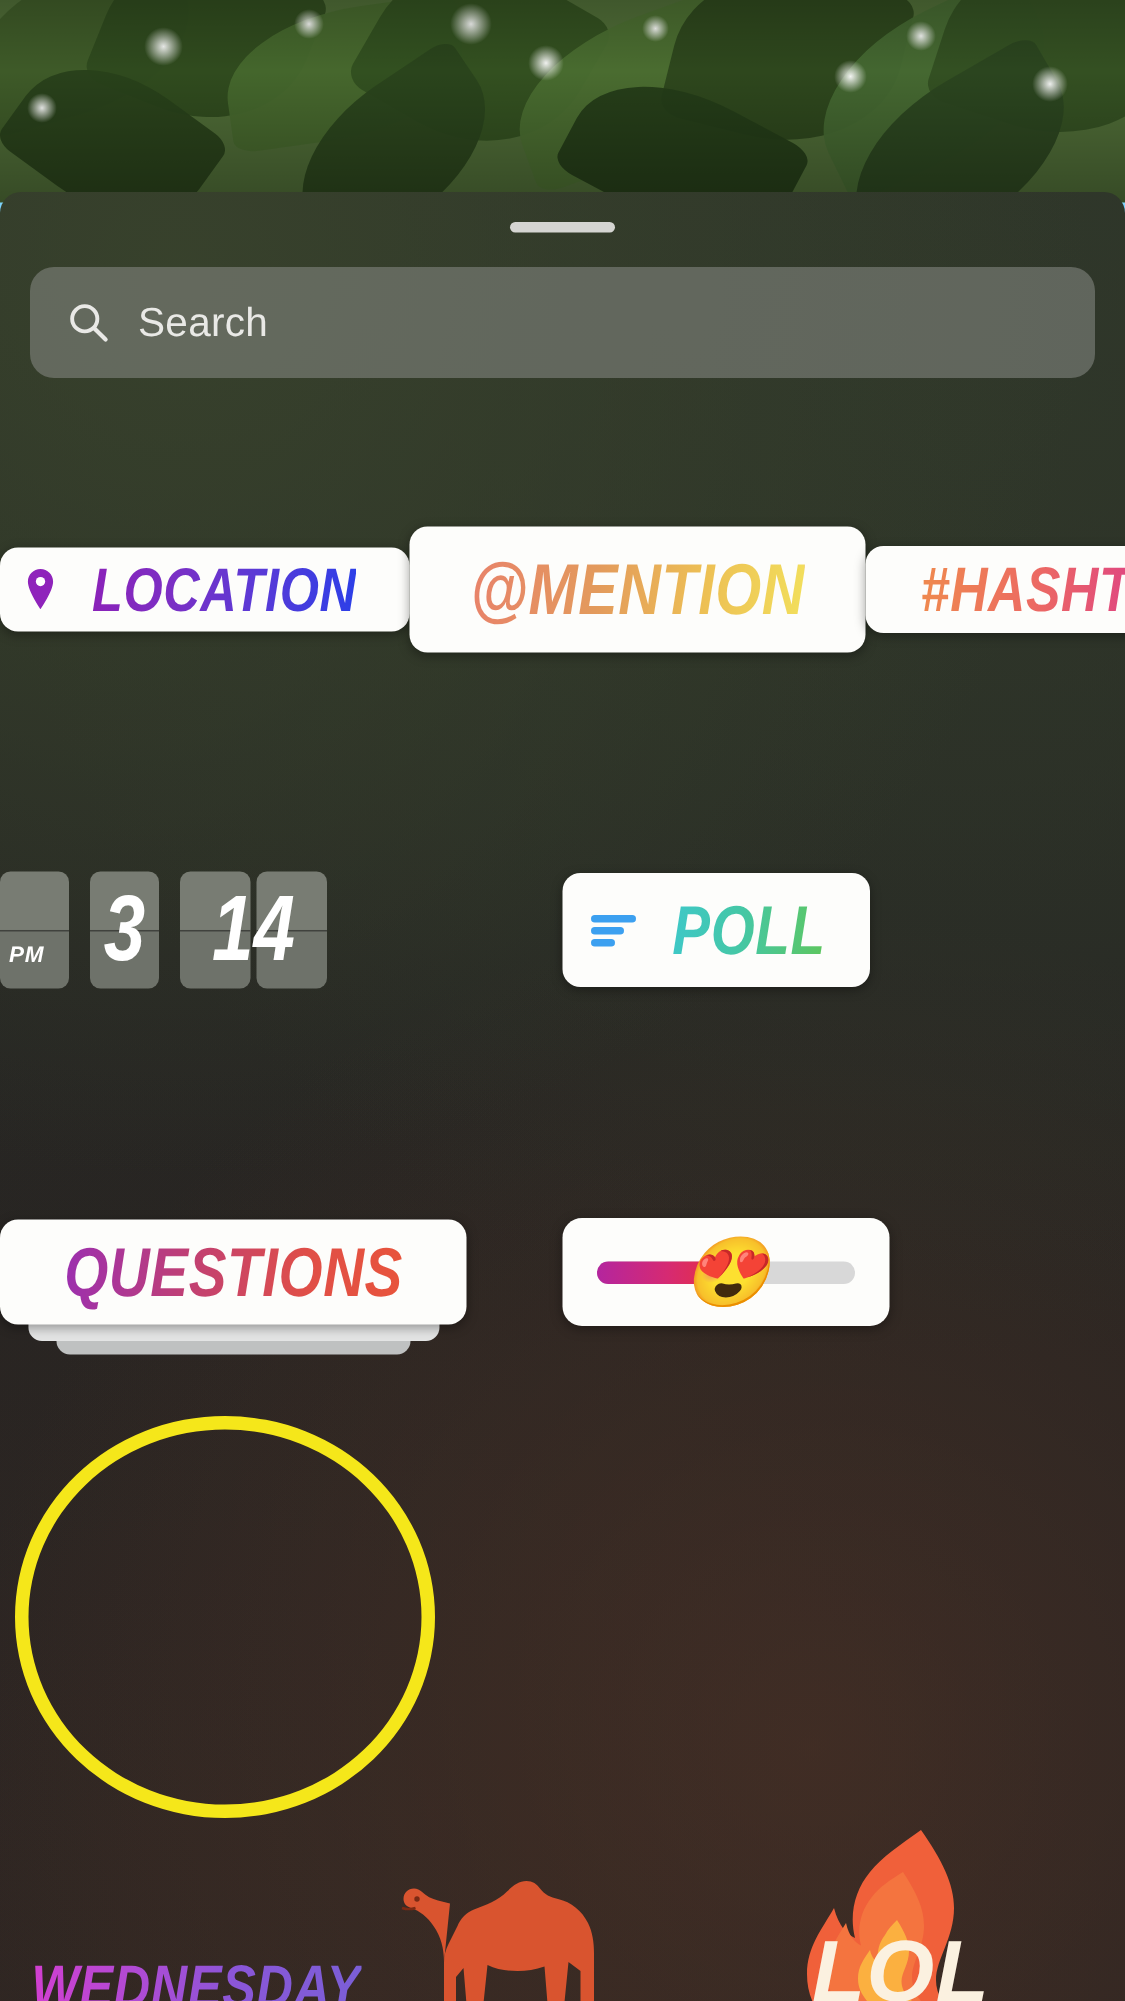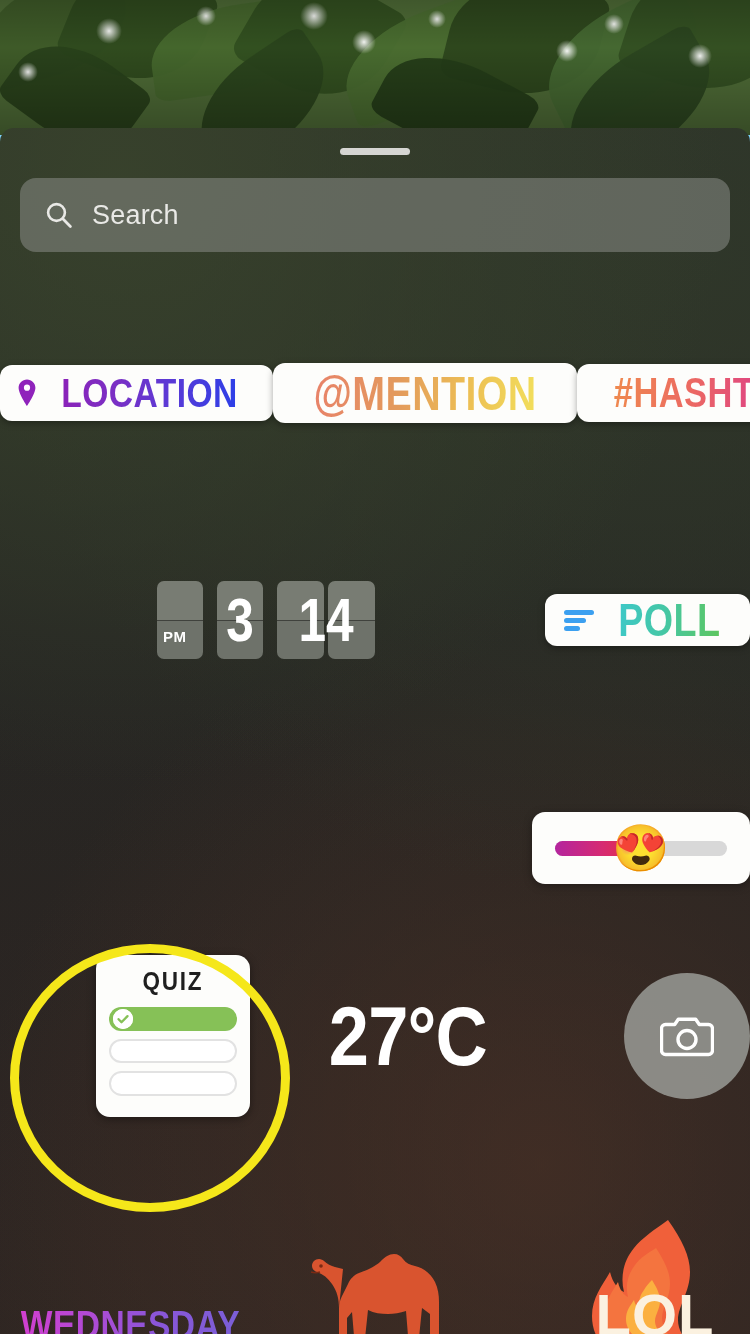--- a/index.html
+++ b/index.html
@@ -88,21 +88,22 @@
     color: #e9e9e6;
     letter-spacing: .2px;
   }
 
   
   .row { position: absolute; left: 0; width: 750px; display: flex; }
   .cell {
     flex: 1 1 0;
     display: flex;
     align-items: center;
-    justify-content: flex-end;
+    justify-content: flex-start;
+    font-style: italic;
   }
 
   
   .pill {
     background: #fdfdfb;
     border-radius: 12px;
     display: flex;
     align-items: center;
     justify-content: center;
     box-shadow: 0 2px 7px rgba(0,0,0,.35);
@@ -122,21 +123,21 @@
 
   
   #s-location { height: 56px; }
   #s-location .stk-text {
     font-size: 41px;
     background-image: linear-gradient(95deg,#8b22b8 0%,#7b2fc4 30%,#5a3ad6 62%,#2b3fe8 100%);
   }
   .pin { width: 22px; height: 30px; margin-right: 4px; flex: 0 0 auto; }
 
   
-  #s-mention { height: 60px; }
+  #s-mention { height: 84px; }
   #s-mention .stk-text {
     font-size: 48px;
     background-image: linear-gradient(95deg,#e8826a 0%,#e39a5c 38%,#edc054 70%,#f2df5c 100%);
     -webkit-text-fill-color: transparent;
   }
 
   
   #s-hashtag { height: 58px; }
   #s-hashtag .stk-text {
     font-size: 42px;
@@ -205,21 +206,21 @@
     font-weight: 700;
     font-size: 62px;
     color: #fff;
     line-height: 1;
     z-index: 3;
     pointer-events: none;
   }
   .pairwrap { position: relative; display: flex; gap: 4px; }
 
   
-  #s-poll { height: 52px; padding: 0 18px; margin-left: 46px; }
+  #s-poll { height: 76px; padding: 0 18px; }
   #s-poll .bars { width: 34px; margin-right: 10px; }
   #s-poll .stk-text {
     font-size: 46px;
     background-image: linear-gradient(95deg,#3ec8c8 0%,#45c7a5 45%,#5ec65c 100%);
   }
 
   
   #s-questions { position: relative; }
   #s-questions .card {
     position: relative; z-index: 3;
@@ -494,65 +495,42 @@
             <rect x="1" y="19" width="16" height="5" rx="2.5" fill="#3ca0f0"></rect>
           </svg>
           <span class="stk-text">POLL</span>
         </div>
       </div>
 
     </div>
 
     <div class="row" style="top:640px;height:160px;align-items:center;">
 
+      <div class="cell">
+        <div id="s-questions">
+          <div class="shadow2"></div>
+          <div class="shadow1"></div>
+          <div class="card pill">
+            <span class="stk-text">QUESTIONS</span>
+          </div>
+        </div>
+      </div>
 
 
       <div class="cell">
         <div id="s-slider">
           <div class="track">
             <div class="fill" id="slider-fill" style="width: 50%;"></div>
             <span class="knob" id="slider-knob" style="left: 50%;">😍</span>
           </div>
         </div>
       </div>
 
     </div>
 
-    <div class="row" style="top:818px;height:180px;align-items:center;">
-
-      <div class="cell">
-        <div id="s-quiz">
-          <span class="qtitle">QUIZ</span>
-          <div class="opt correct">
-            <span class="chk">
-              <svg viewBox="0 0 20 20" width="20" height="20">
-                <circle cx="10" cy="10" r="10" fill="#ffffff"></circle>
-                <path d="M5.6 10.2l2.9 3 6-6.1" fill="none" stroke="#86c157" stroke-width="2.3" stroke-linecap="round" stroke-linejoin="round"></path>
-              </svg>
-            </span>
-          </div>
-          <div class="opt blank"></div>
-          <div class="opt blank"></div>
-        </div>
-      </div>
-
-      <div class="cell">
-        <span id="s-temp">27°C</span>
-      </div>
-
-      <div class="cell">
-        <div id="s-camera">
-          <svg width="54" height="48" viewBox="0 0 54 48">
-            <path d="M5.5 12.5h9.2l3.6-5.2h17.4l3.6 5.2h9.2a4 4 0 0 1 4 4v22a4 4 0 0 1-4 4h-43a4 4 0 0 1-4-4v-22a4 4 0 0 1 4-4z" fill="none" stroke="#ffffff" stroke-width="3.4" stroke-linejoin="round"></path>
-            <circle cx="27" cy="27.5" r="9" fill="none" stroke="#ffffff" stroke-width="3.4"></circle>
-          </svg>
-        </div>
-      </div>
-
-    </div>
 
     <div class="row" style="top:1080px;height:140px;align-items:flex-end;">
 
       <div class="cell">
         <span id="s-weekday">WEDNESDAY</span>
       </div>
 
       <div class="cell" style="align-items:flex-end;">
         <svg width="200" height="126" viewBox="0 0 200 126">
           <path d="M34 126V86c0-4 1-8 3-12l6-12c2-5 6-9 11-11 8-3 16-6 22-12 4-4 8-7 13-7 4 0 7 2 9 5 3 4 7 6 12 7 9 2 16 8 20 16 3 6 4 13 4 20v46h-9V92l-8-6-4 40h-9l-3-37c-6 2-12 3-18 3-7 0-14-1-20-4l-4 38h-9l-3-36-5 6v30z" fill="#d9542f"></path>

